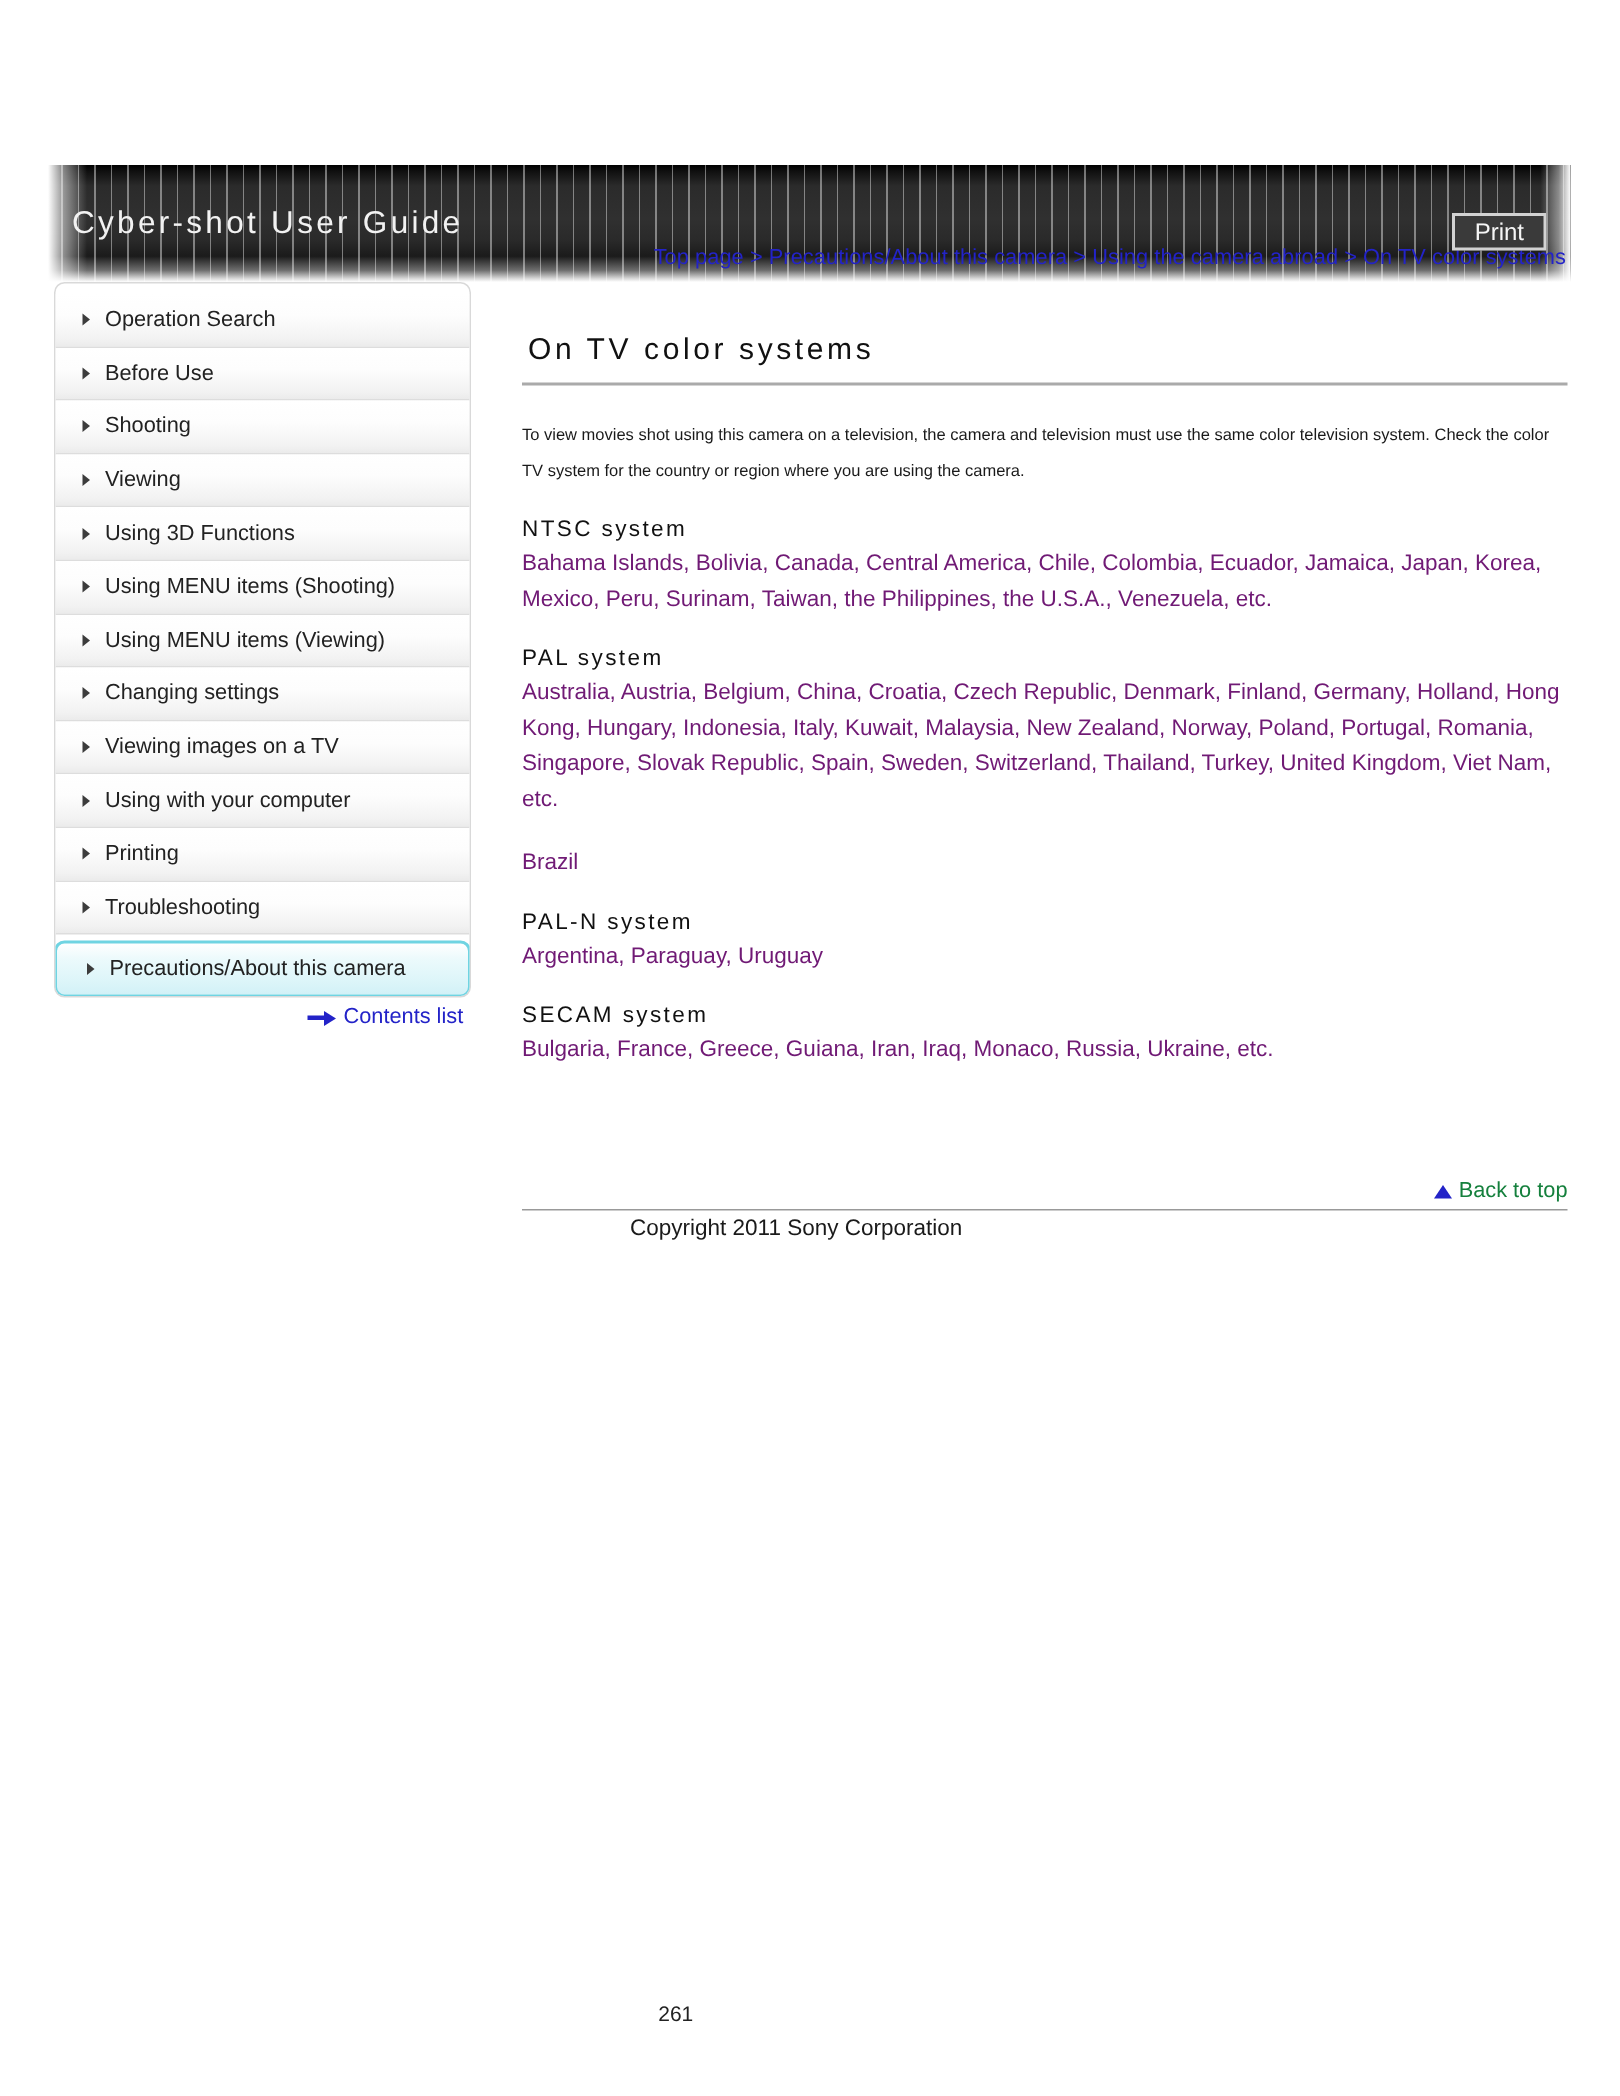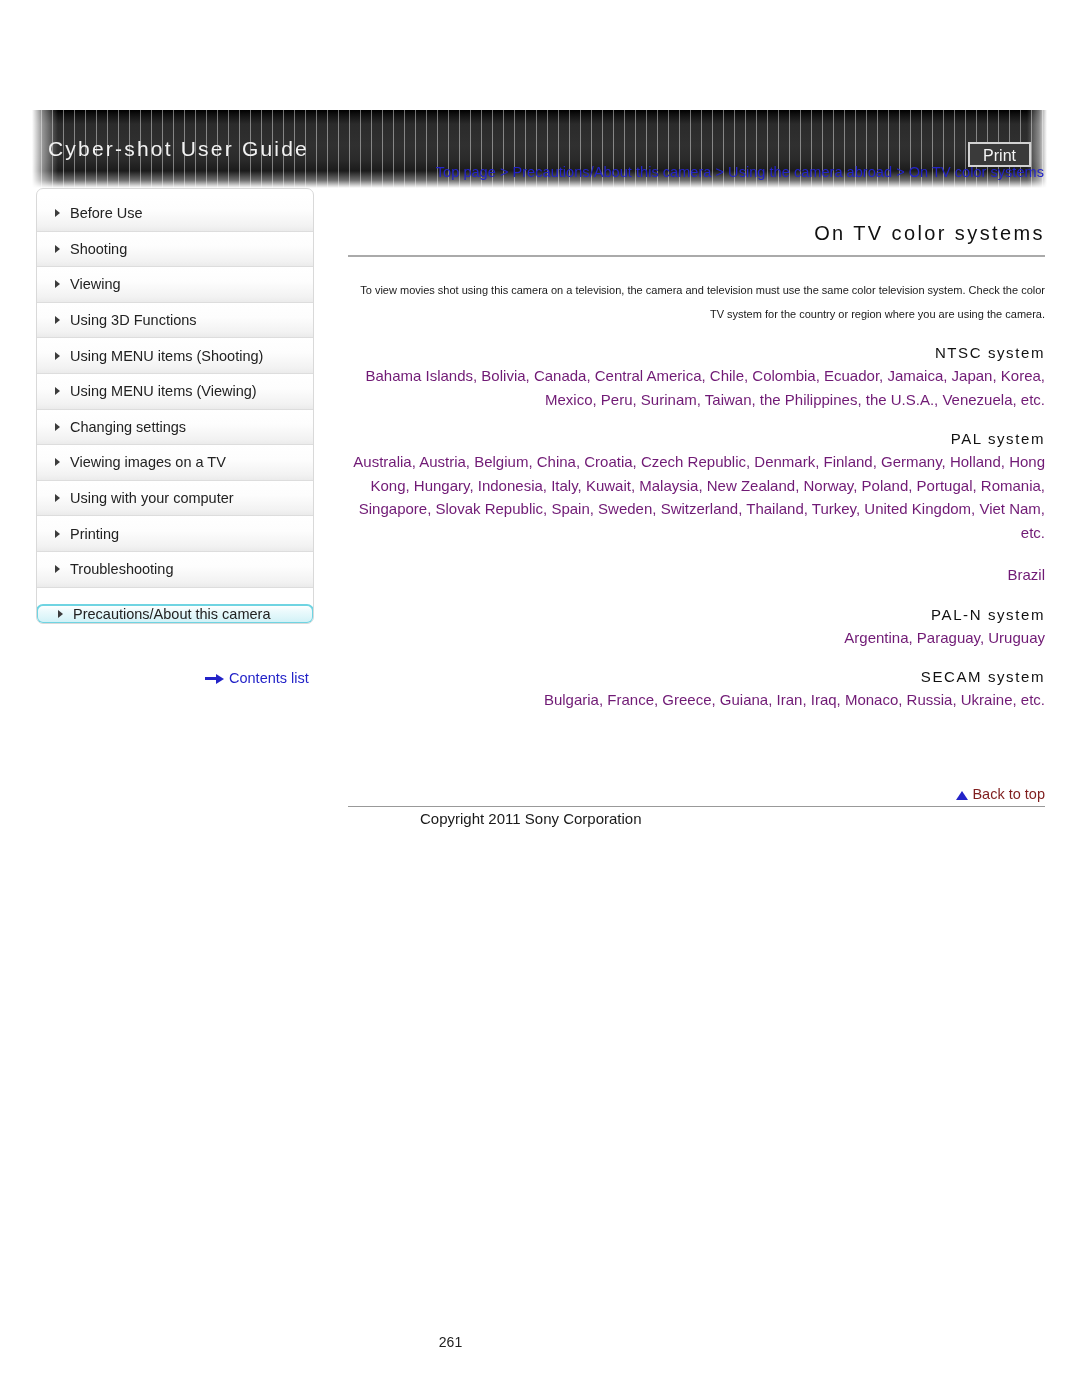--- a/index.html
+++ b/index.html
@@ -136,22 +136,22 @@
     border-left: 5px solid #3c3c3c;
     border-top: 4px solid transparent;
     border-bottom: 4px solid transparent;
     margin-right: 10px;
     flex: 0 0 auto;
   }
   .nav-item.active {
     background: linear-gradient(to bottom, #ffffff 0%, #ecfafc 30%, #dcf5f9 75%, #d2f1f7 100%);
     border: 2px solid #6fd4e2;
     border-radius: 7px;
-    height: 20px;
-    margin: 16px -1px -1px -1px;
+    height: 38px;
+    margin: 4px -1px -1px -1px;
     padding-left: 20px;
   }
   .contents-link {
     position: absolute;
     left: 205px;
     top: 670px;
     font-size: 14.5px;
     color: #2323c8;
     white-space: nowrap;
     display: flex;
@@ -181,21 +181,20 @@
     border-top: 5px solid transparent;
     border-bottom: 5px solid transparent;
   }
 
   
   .content {
     position: absolute;
     left: 348px;
     top: 222px;
     width: 697px;
-    text-align: right;
   }
   .page-heading {
     font-size: 20px;
     font-weight: normal;
     letter-spacing: 2.4px;
     color: #111111;
     margin: 0;
     padding: 0 0 10px 4px;
   }
   .heading-rule {
@@ -225,21 +224,21 @@
   .sec-block:last-child .sec-body { margin-bottom: 0; }
 
   
   .back-to-top {
     position: absolute;
     left: 348px;
     top: 786px;
     width: 697px;
     text-align: right;
     font-size: 14.5px;
-    color: #7f1d1d;
+    color: #15803d;
     cursor: pointer;
     white-space: nowrap;
   }
   .triangle-up-icon {
     display: inline-block;
     width: 0; height: 0;
     border-left: 6px solid transparent;
     border-right: 6px solid transparent;
     border-bottom: 9px solid #2323c8;
     margin-right: 4px;
@@ -282,20 +281,24 @@
   </div>
 </div>
 
 <div class="breadcrumb">
   <span>Top page &gt; Precautions/About this camera &gt; Using the camera abroad &gt; On TV color systems</span>
 </div>
 
 <nav class="sidebar">
   <div class="nav-item">
     <span class="nav-bullet"></span>
+    <span>Operation Search</span>
+  </div>
+  <div class="nav-item">
+    <span class="nav-bullet"></span>
     <span>Before Use</span>
   </div>
   <div class="nav-item">
     <span class="nav-bullet"></span>
     <span>Shooting</span>
   </div>
   <div class="nav-item">
     <span class="nav-bullet"></span>
     <span>Viewing</span>
   </div>

